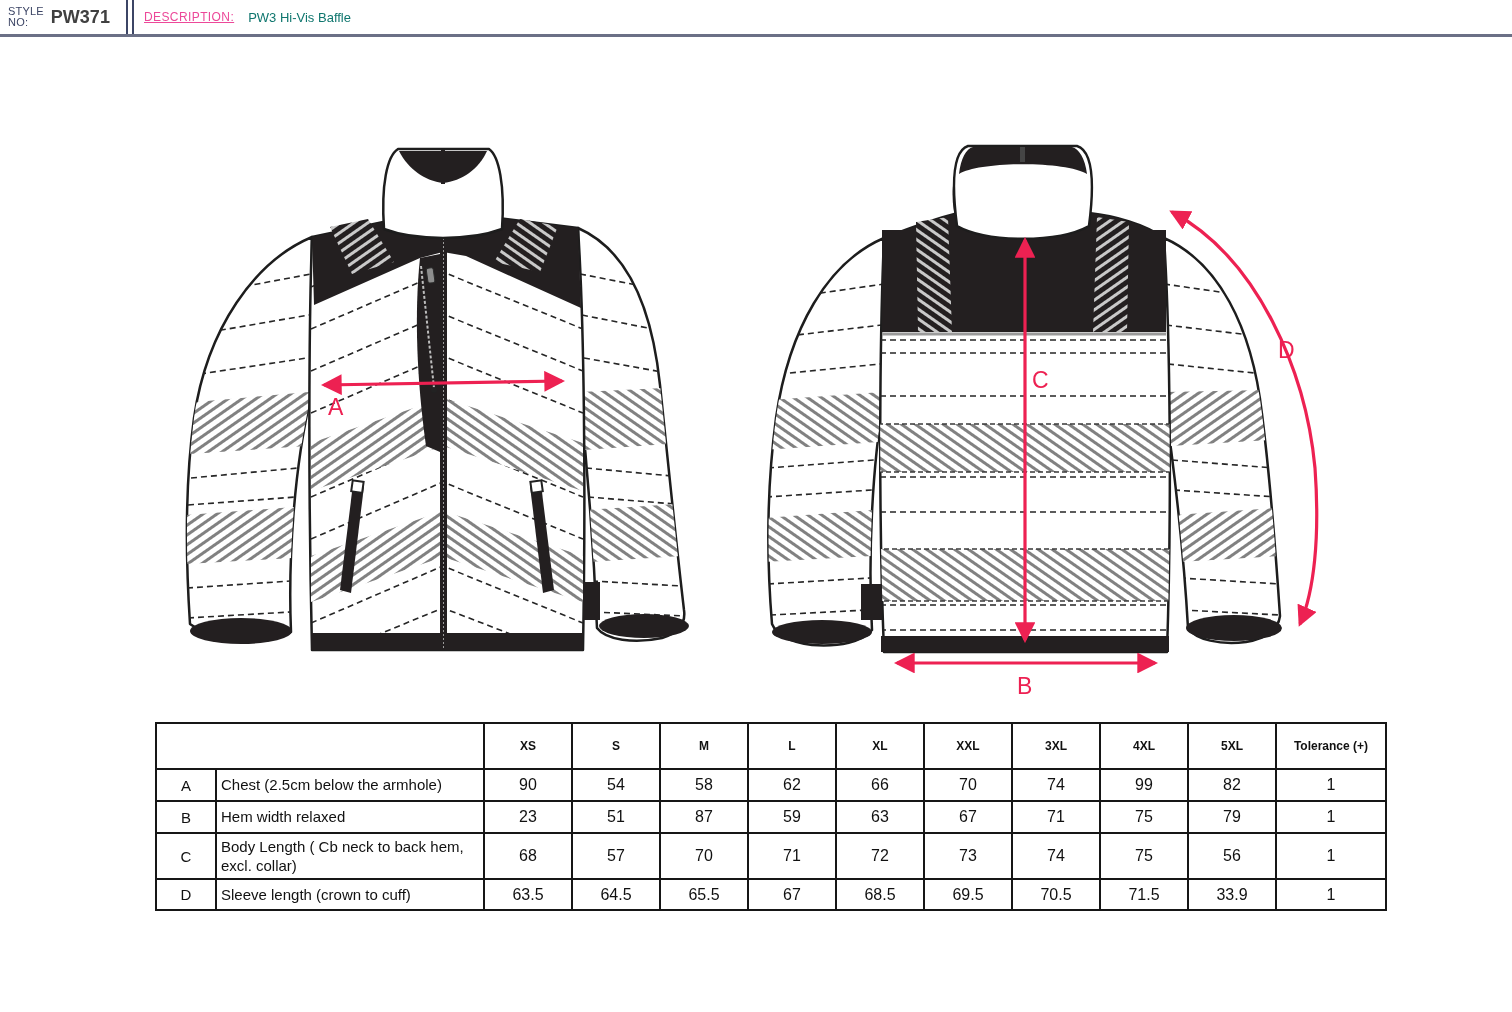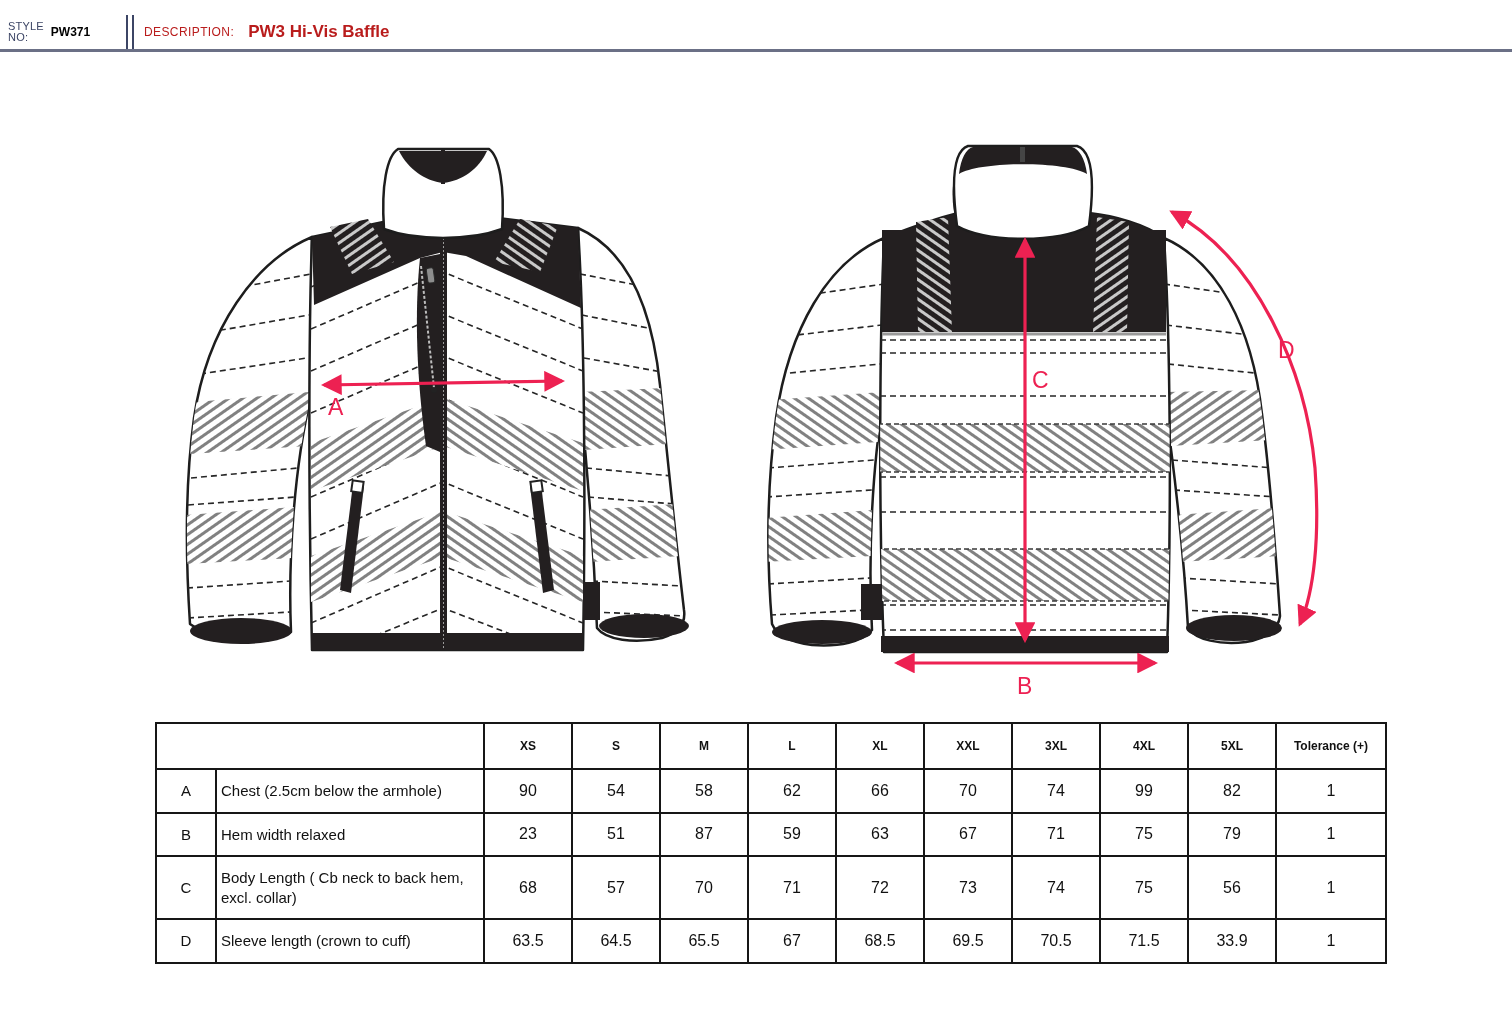--- a/index.html
+++ b/index.html
@@ -1,28 +1,28 @@
 <!DOCTYPE html>
 <html><head>
 <meta charset="utf-8">
 <style>
   html,body { margin:0; padding:0; background:#ffffff; }
   body { width:1512px; height:1012px; font-family:"Liberation Sans", sans-serif; color:#111; }
   #stage { position:relative; width:1512px; height:1012px; overflow:hidden; background:#fff; }
 
   
   .header { position:absolute; top:0; left:0; width:1512px; height:34px;
-            border-bottom:3px solid #6b7086; display:flex; align-items:stretch; background:#fff;margin-top:15px; }
+            border-bottom:3px solid #6b7086; display:flex; align-items:stretch; background:#fff; }
   .style-box { width:126px; display:flex; align-items:center; padding-left:8px; box-sizing:border-box; }
   .style-label { font-size:11px; line-height:11px; color:#3c4565; letter-spacing:0.2px; }
-  .style-no { font-size:12px; font-weight:bold; color:#000000; margin-left:7px; }
+  .style-no { font-size:18px; font-weight:bold; color:#404040; margin-left:7px; }
   .hdr-divider { width:4px; border-left:2px solid #3c4565; border-right:2px solid #3c4565; }
   .desc-box { flex:1; display:flex; align-items:center; padding-left:10px; }
-  .desc-label { font-size:12px; color:#b91c1c; letter-spacing:0.4px; }
-  .desc-value { font-size:17px; font-weight:bold; color:#b91c1c; margin-left:14px; }
+  .desc-label { font-size:12px; color:#ec4899; letter-spacing:0.4px;text-decoration:underline; }
+  .desc-value { font-size:13px; font-weight:normal; color:#0f766e; margin-left:14px; }
 
   
   .diagram-svg { position:absolute; top:0; left:0; }
   .outline { fill:#ffffff; stroke:#1d1d1d; stroke-width:2.5; stroke-linejoin:round; }
   .darkfill { fill:#231f20; stroke:none; }
   .dash { stroke:#262626; stroke-width:1.6; fill:none; stroke-dasharray:6 4; }
   .dash-lt { stroke:#3a3a3a; stroke-width:1.3; fill:none; stroke-dasharray:5 3; }
   .measure { stroke:#ed2152; stroke-width:3.2; fill:none; }
   .mlabel-txt { fill:#ed2152; font-size:23px; font-family:"Liberation Sans",sans-serif; }
 
@@ -30,21 +30,21 @@
   .size-table { position:absolute; left:155px; top:722px; border-collapse:collapse;
                 table-layout:fixed; background:#fff; }
   .size-table th, .size-table td { border:2px solid #161616; padding:0; overflow:hidden; }
   .size-table th { font-size:12px; font-weight:bold; text-align:center; }
   .r-head { height:46px; }
   .r-a { height:32px; }
   .r-b { height:32px; }
   .r-c { height:46px; }
   .r-d { height:31px; }
   td.letter { font-size:15px; text-align:center; }
-  td.mname { font-size:15px; text-align:left; padding:11px 4px; line-height:1.3; }
+  td.mname { font-size:15px; text-align:left; padding:0 4px; line-height:1.3; }
   td.val { font-size:16px; text-align:center; }
 </style>
 </head>
 <body>
 
 <div id="stage">
 
   <div class="header">
     <div class="style-box">
       <div class="style-label">

